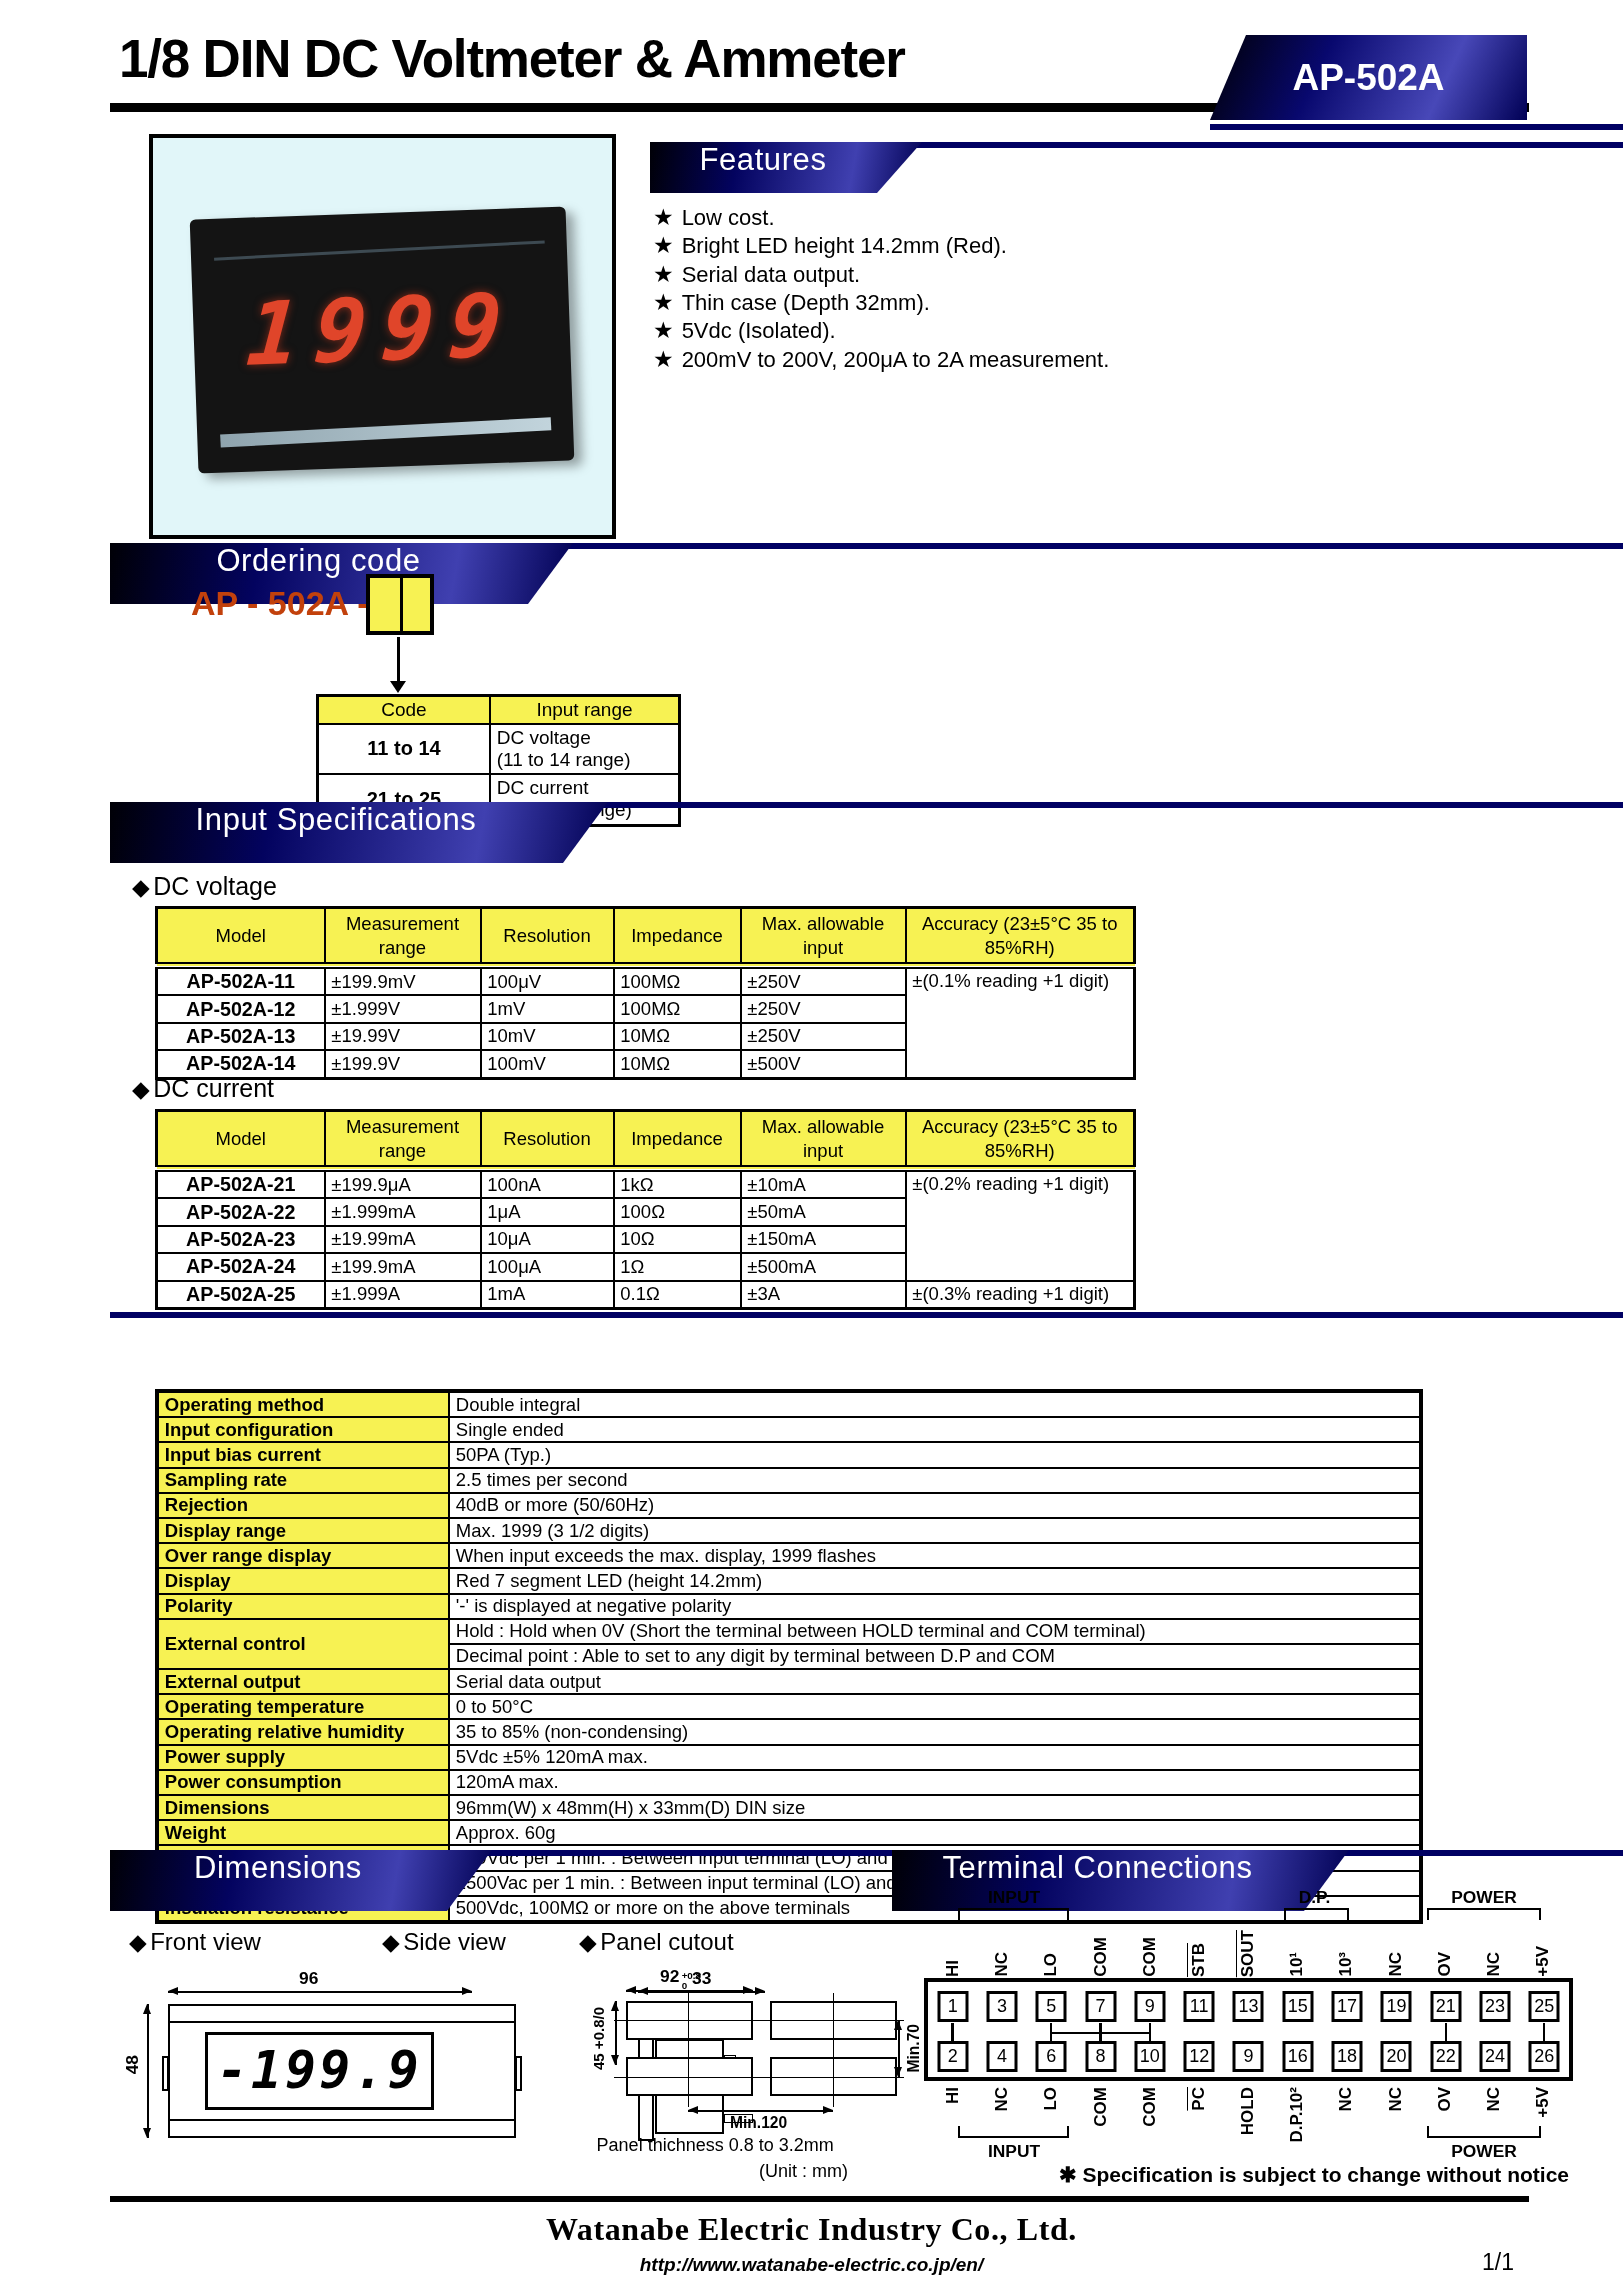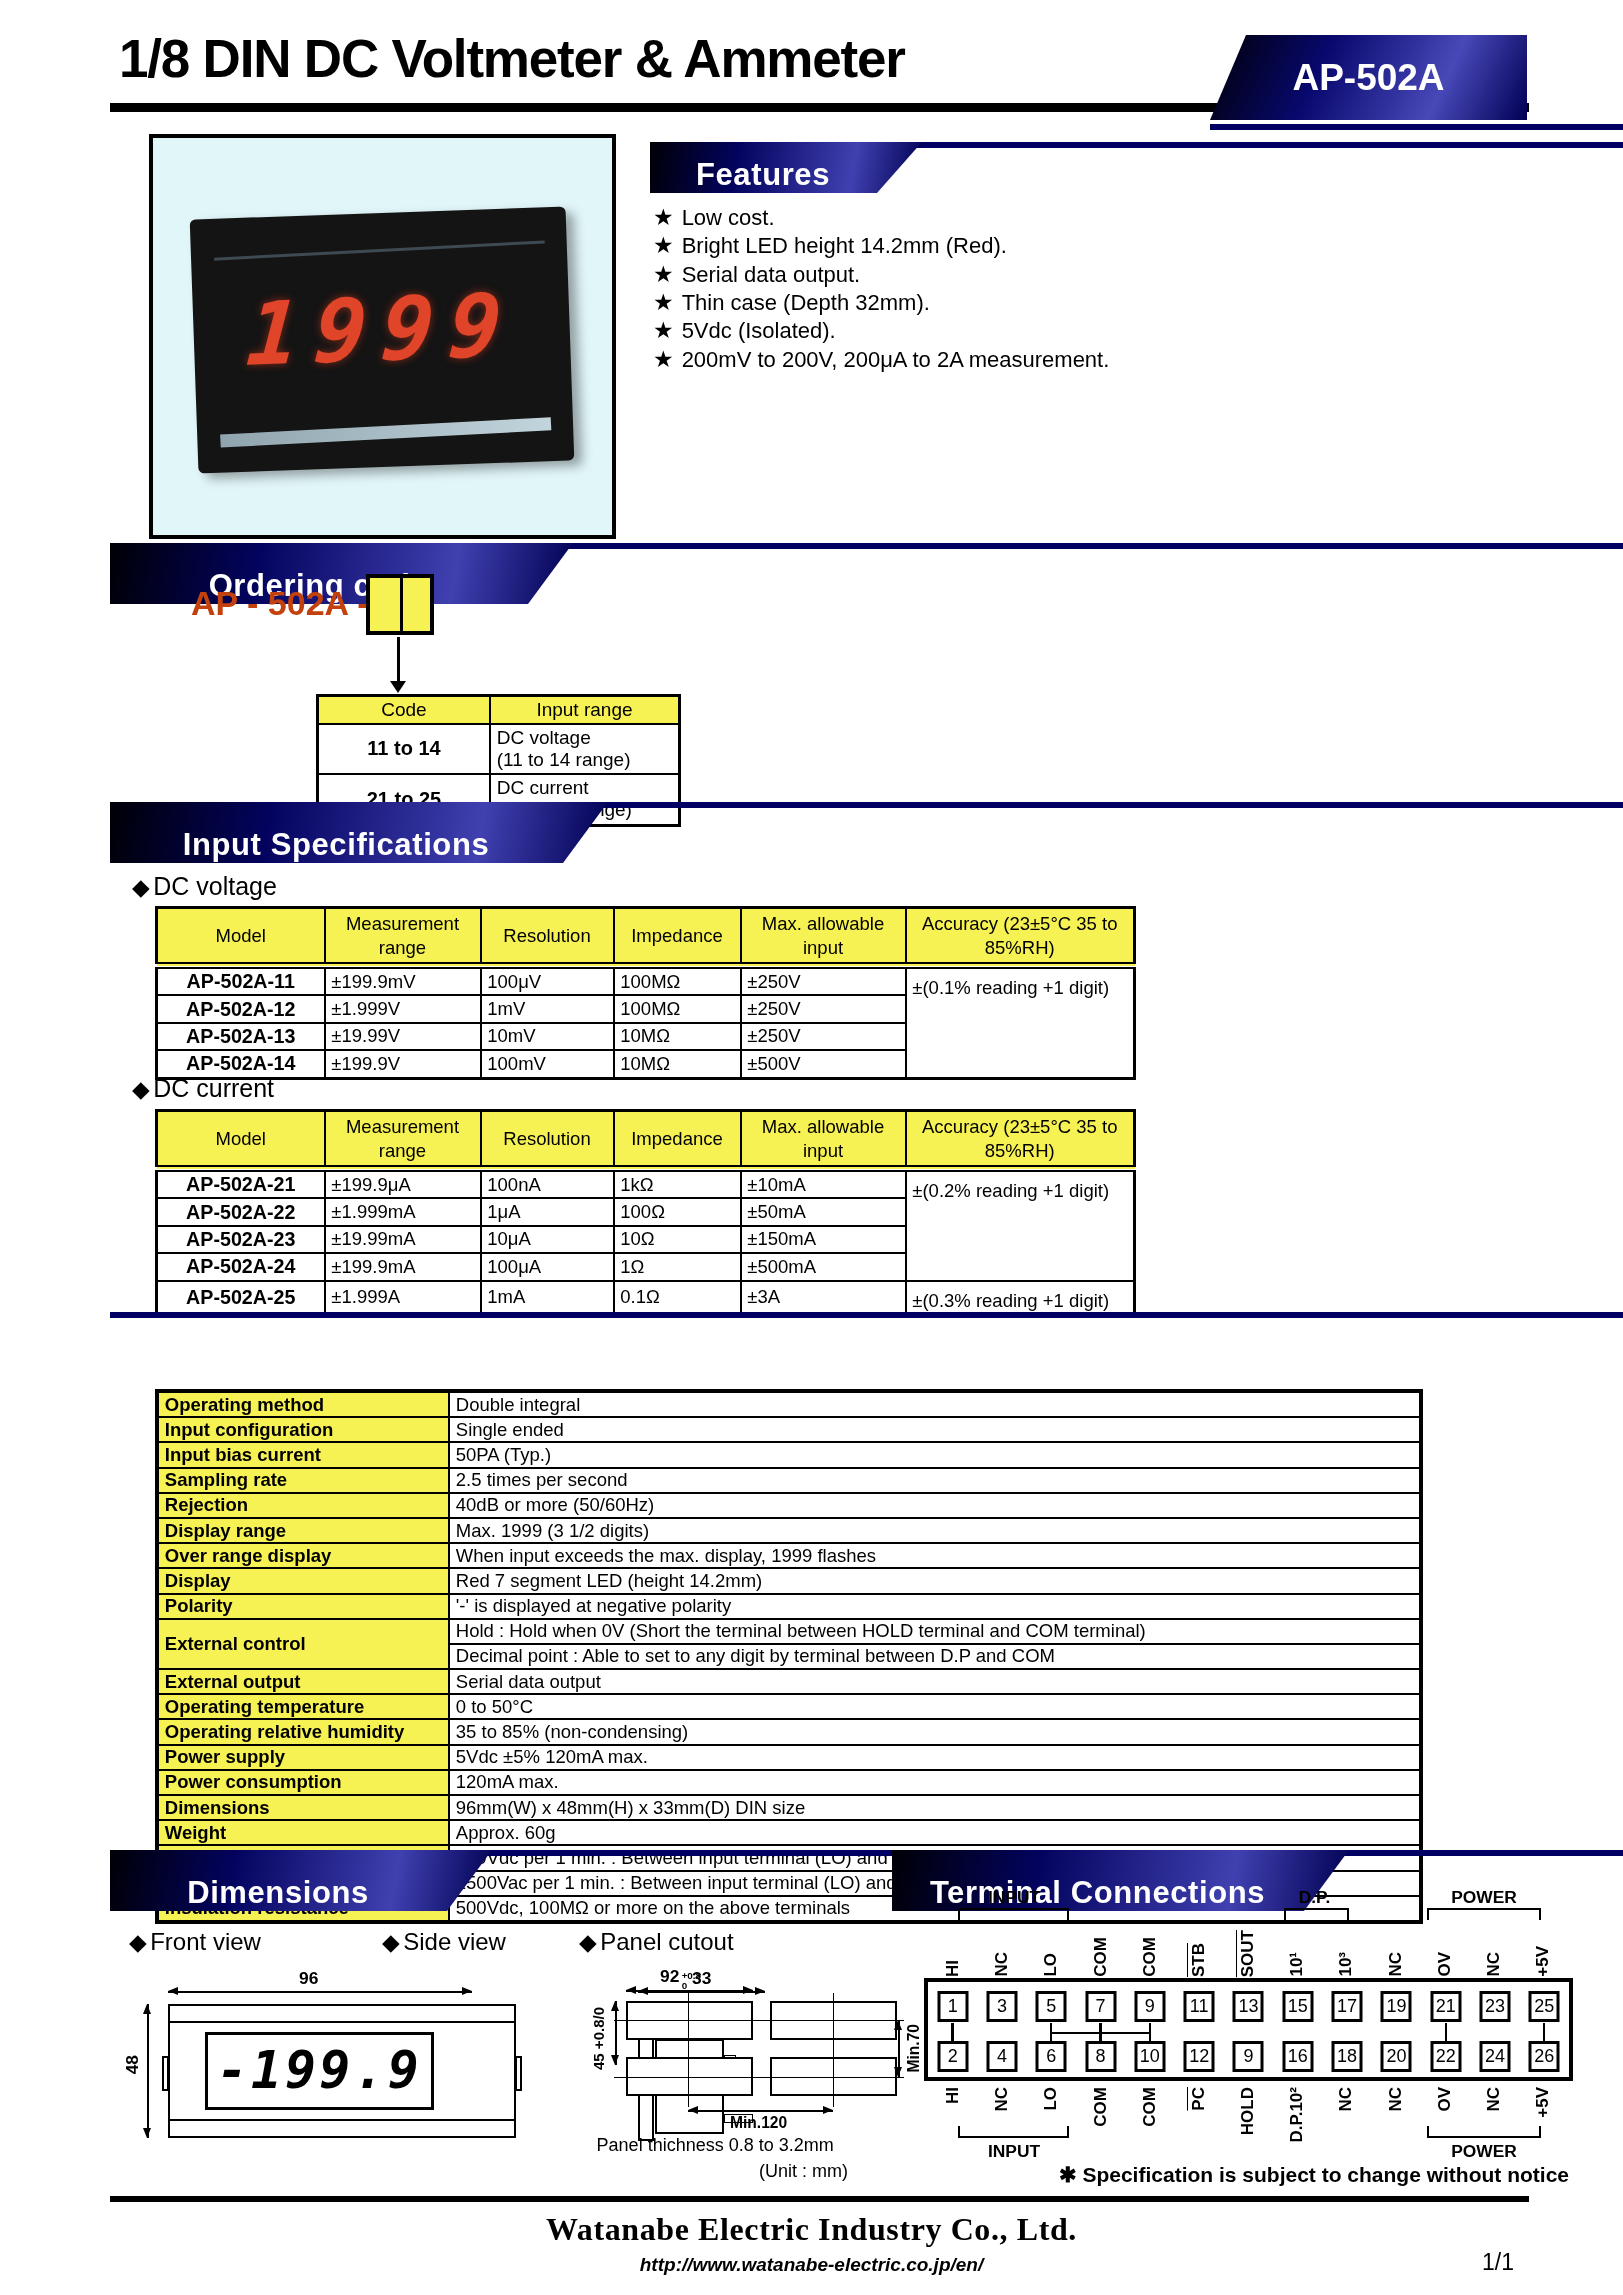--- a/index.html
+++ b/index.html
@@ -2,24 +2,24 @@
 <html style="font-size:9.3px"><head>
 <meta charset="utf-8">
 <style>
   * { margin:0; padding:0; box-sizing:border-box; }
   body { background:#888; font-family:"Liberation Sans", sans-serif; }
   .page { position:relative; width:1623px; height:2295px; background:#fff; margin:0 auto; overflow:hidden; }
   .abs { position:absolute; }
 
   
   .topline { position:absolute; height:5.8px; background:#000063; }
-  .banner { position:absolute; color:#fff; font-weight:bold;
+  .banner { position:absolute; color:#fff; font-weight:normal;
             background:linear-gradient(100deg,#000006 0%,#03035f 32%,#4040b0 74%,#000052 100%);
             clip-path:polygon(0 0,100% 0,calc(100% - 45px) 100%,0 100%);
-            display:flex; align-items:flex-end; justify-content:center;
+            display:flex; align-items:flex-start; justify-content:center;
             filter:drop-shadow(7px 5.2px 0 #141414); }
   .banner span { font-size:31px; padding-right:46px; letter-spacing:0.6px; }
   .badge { position:absolute; color:#fff; font-weight:bold;
            background:linear-gradient(115deg,#000004 0%,#08086e 35%,#4848b8 72%,#000055 100%);
            clip-path:polygon(36px 0,100% 0,100% 100%,0 100%);
            display:flex; align-items:center; justify-content:center;
            filter:drop-shadow(5.2px 4.6px 0 #141414); font-size:37px; }
 
   .title { position:absolute; font-size:53px; font-weight:bold; letter-spacing:-1.2px; color:#000; }
   .rule { position:absolute; background:#000; }
@@ -59,21 +59,21 @@
   .t-ord th { background:#f7f253; font-weight:normal; text-align:center; height:28px; }
   .t-ord td.code { font-weight:bold; text-align:center; font-size:20px; }
   .t-ord td.rng { text-align:left; padding:2.3px 5.8px; height:50px; }
 
   .t-in { border:3.5px solid #000; table-layout:fixed; }
   .t-in th, .t-in td { border:2.3px solid #000; font-size:18.5px; }
   .t-in thead th { background:#f7f253; font-weight:normal; text-align:center;
                    height:58px; border-bottom:7px double #000; line-height:1.25; }
   .t-in td { height:27px; padding:1.2px 5.8px; text-align:left; }
   .t-in td.model { font-weight:bold; text-align:center; font-size:19.7px; padding:1.2px 2.3px; }
-  .t-in td.acc { vertical-align:top; padding-top:8px; }
+  .t-in td.acc { vertical-align:top; padding-top:1px; }
 
   .t-spec { border:4px solid #000; table-layout:fixed; }
   .t-spec td { border:2.3px solid #000; font-size:18.5px; padding:0.6px 5.8px; height:21.4px; }
   .t-spec td.lab { background:#f7f253; font-weight:bold; }
   .t-spec td.val { background:#fff; }
 
   
   .dwg { position:absolute; }
   .dimline { position:absolute; height:1.7px; background:#000; }
   .dimline:before, .dimline:after { content:""; position:absolute; top:-4px; width:0; height:0;

